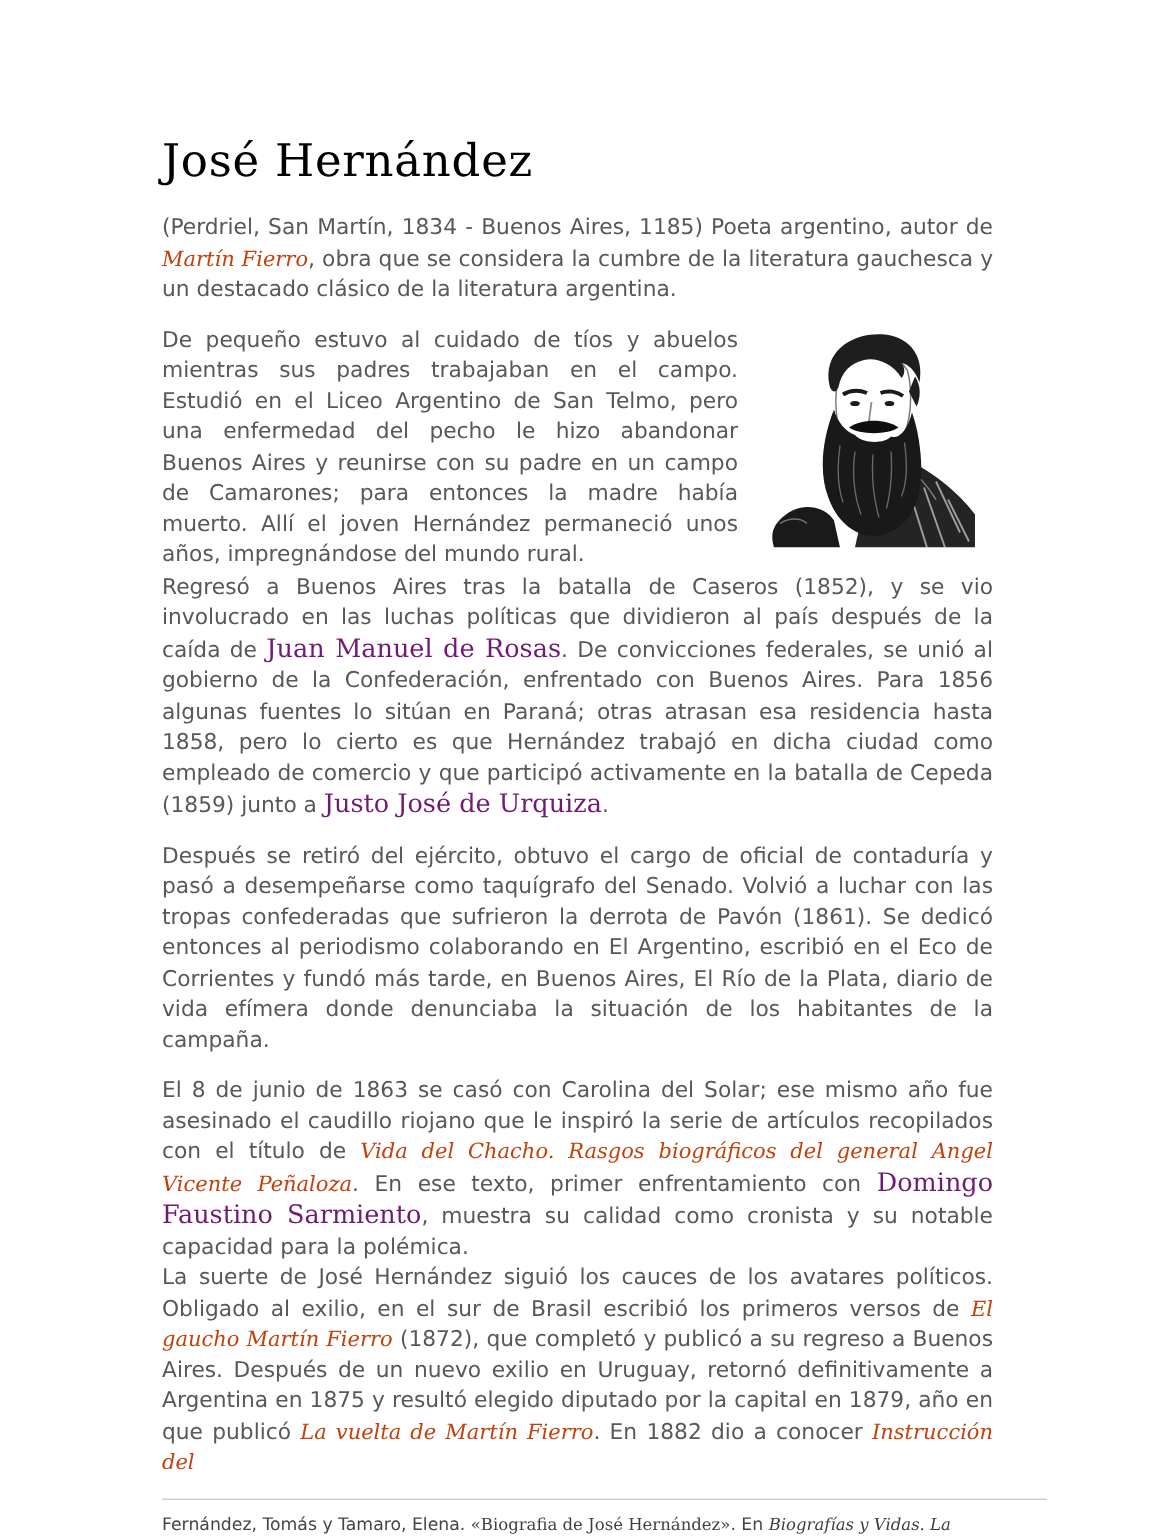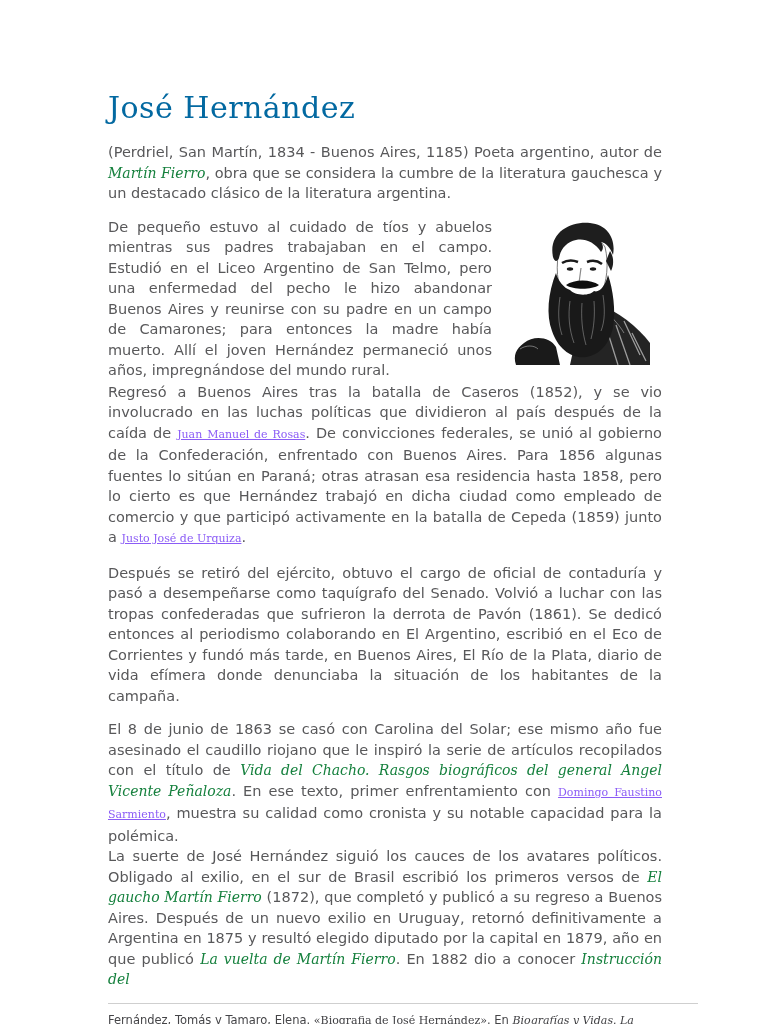--- a/index.html
+++ b/index.html
@@ -10,42 +10,41 @@
     height: 1024px;
     background: #ffffff;
     padding: 90px 106px 0 108px;
     overflow: hidden;
     font-family: "DejaVu Sans", sans-serif;
   }
   h1.doc-title {
     font-family: "DejaVu Serif", serif;
     font-weight: normal;
     font-size: 30px;
-    color: #0369a1;
+    color: #000000;
     letter-spacing: 0.5px;
     margin: 0 0 17px 0;
   }
   p.body {
     font-size: 14.5px;
     line-height: 20.5px;
     color: #58585a;
     text-align: justify;
     margin: 0 0 13px 0;
   }
   .book-title {
     font-family: "DejaVu Serif", serif;
     font-style: italic;
     font-size: 14px;
-    color: #15803d;
+    color: #c2410c;
   }
   a.doc-link {
     font-family: "DejaVu Serif", serif;
-    font-size: 11px;
-    color: #8b5cf6;
-    text-decoration: underline;
+    font-size: 17px;
+    color: #701a75;
     cursor: pointer;
   }
   .childhood-row {
     display: flex;
     align-items: flex-start;
     margin: 0 0 1px 0;
   }
   .childhood-row p.body { width: 440px; margin: 0; }
   .portrait-wrap {
     width: 168px;

